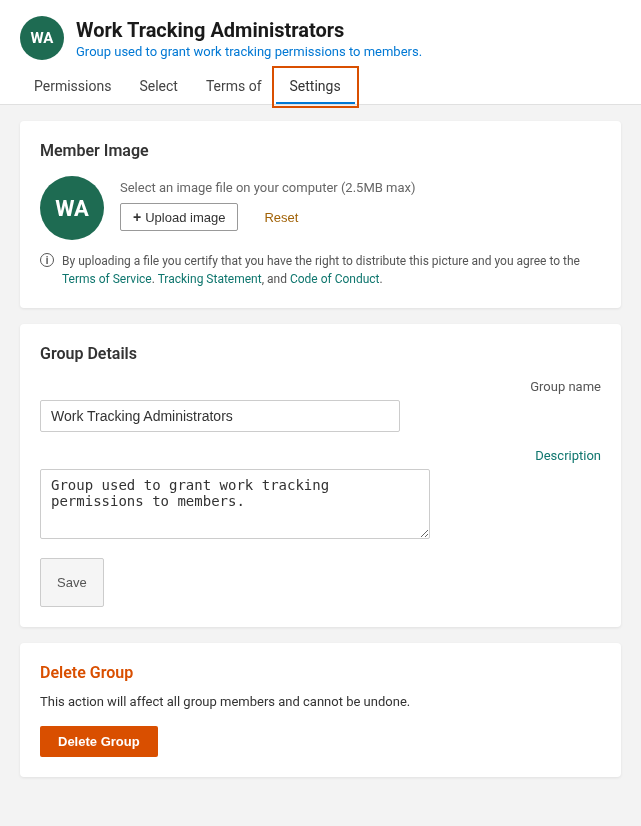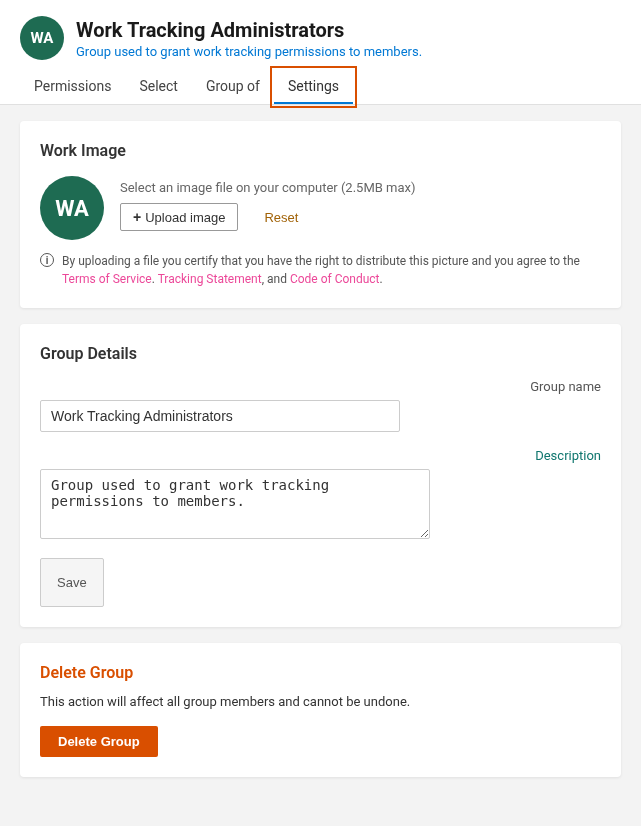--- a/index.html
+++ b/index.html
@@ -157,21 +157,21 @@
       border: 1.5px solid #555;
       border-radius: 50%;
       display: flex;
       align-items: center;
       justify-content: center;
       font-size: 10px;
       font-weight: 700;
       margin-top: 1px;
     }
     .disclaimer a {
-      color: #ec4899;
+      color: #0f766e;
       text-decoration: none;
     }
     .form-group {
       margin-bottom: 16px;
     }
     .form-label {
       font-size: 13px;
       color: #555;
       margin-bottom: 6px;
       display: block;
@@ -245,29 +245,29 @@
   <div class="header-top">
     <div class="avatar">WA</div>
     <div class="header-info">
       <div class="header-title">Work Tracking Administrators</div>
       <div class="header-subtitle">Group used to grant work tracking permissions to members.</div>
     </div>
   </div>
   <nav class="nav-tabs">
     <div class="nav-tab">Permissions</div>
     <div class="nav-tab">Select</div>
-    <div class="nav-tab">Group of</div>
+    <div class="nav-tab">Terms of</div>
     <div class="nav-tab active">Settings</div>
   </nav>
 </div>
 
 <div class="content">
 
   <div class="card">
-    <div class="section-title">Work Image</div>
+    <div class="section-title">Member Image</div>
     <div class="group-image-section">
       <div class="image-row">
         <div class="group-avatar">WA</div>
         <div class="image-controls">
           <div class="image-hint">Select an image file on your computer (2.5MB max)</div>
           <div class="image-buttons">
             <button class="btn-upload">
               <span class="plus-icon">+</span>
               <span>Upload image</span>
             </button>

